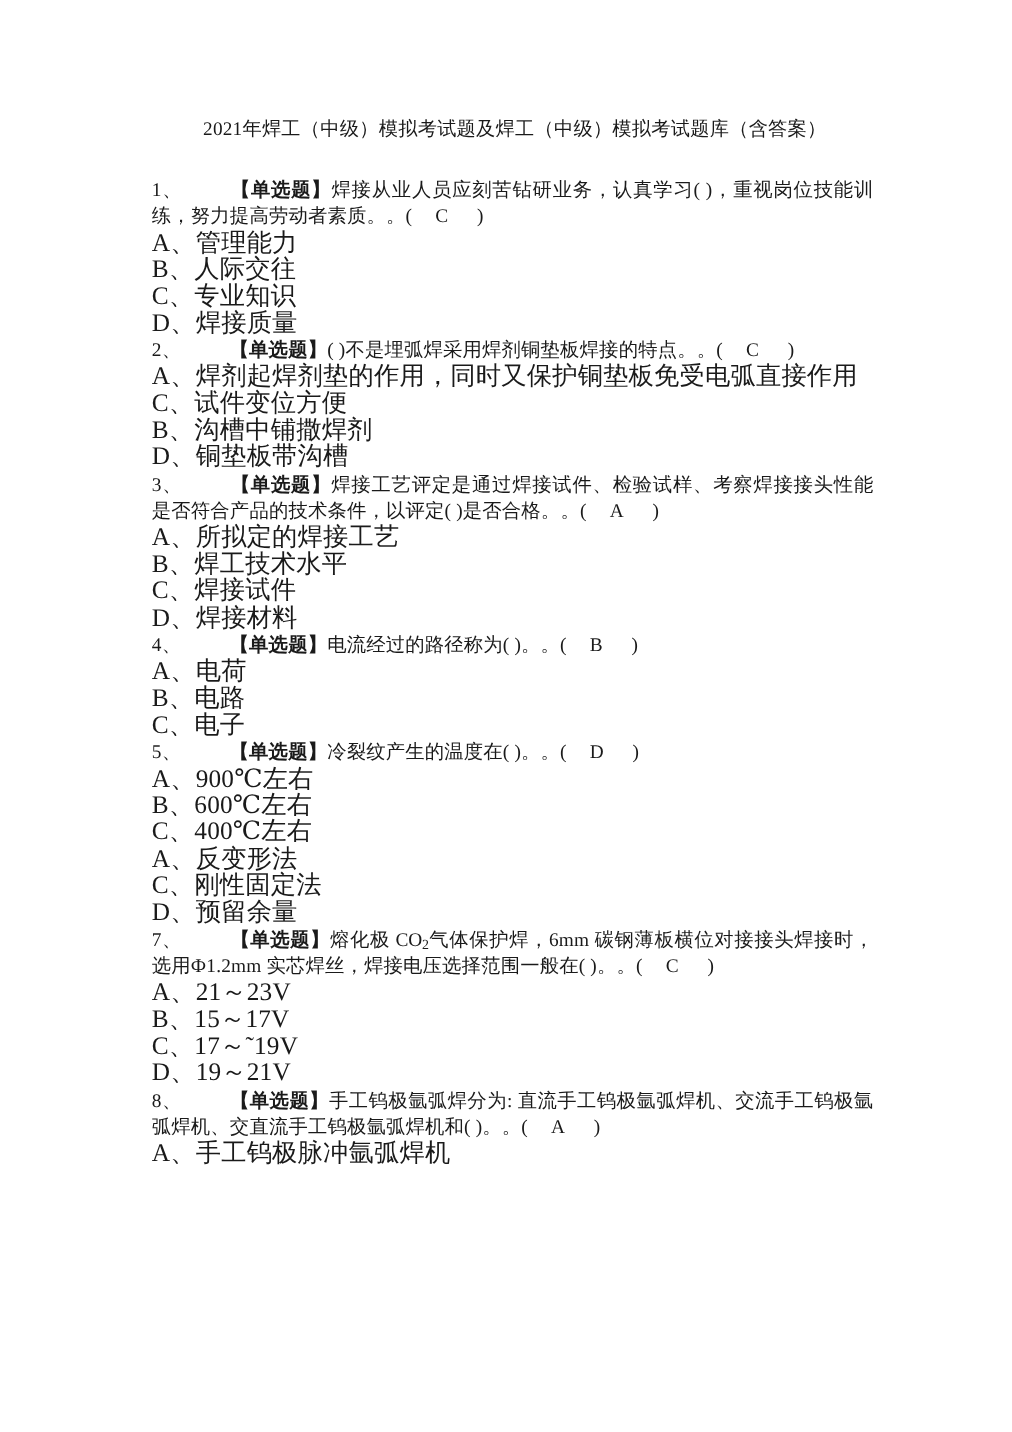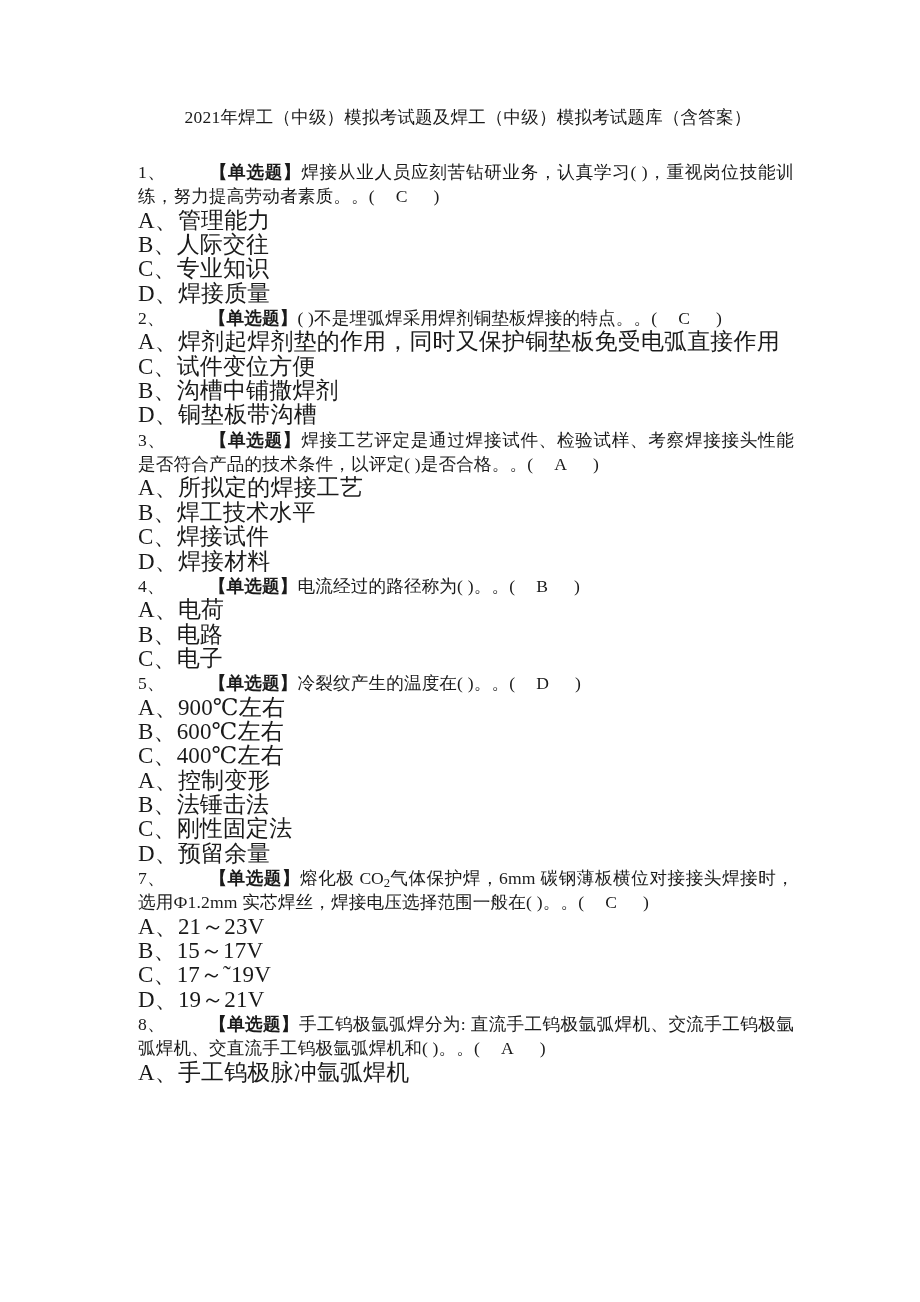--- a/index.html
+++ b/index.html
@@ -100,22 +100,21 @@
       <div class="opt"><span>C、</span><span>焊接试件</span></div>
       <div class="opt"><span>D、</span><span>焊接材料</span></div>
       <div class="qline"><span>4、</span><span class="stem-label">【单选题】</span><span>电流经过的路径称为( )。</span><span>。(<span class="ansgap"></span><span class="ansletter">B</span><span class="ansgap-r"></span>)</span></div>
       <div class="opt"><span>A、</span><span>电荷</span></div>
       <div class="opt"><span>B、</span><span>电路</span></div>
       <div class="opt"><span>C、</span><span>电子</span></div>
       <div class="qline"><span>5、</span><span class="stem-label">【单选题】</span><span>冷裂纹产生的温度在( )。</span><span>。(<span class="ansgap"></span><span class="ansletter">D</span><span class="ansgap-r"></span>)</span></div>
       <div class="opt"><span>A、</span><span>900℃左右</span></div>
       <div class="opt"><span>B、</span><span>600℃左右</span></div>
       <div class="opt"><span>C、</span><span>400℃左右</span></div>
-      <div class="opt"><span>A、</span><span>控制变形</span></div>
-      <div class="opt"><span>B、</span><span>法锤击法</span></div>
+      <div class="opt"><span>A、</span><span>反变形法</span></div>
       <div class="opt"><span>C、</span><span>刚性固定法</span></div>
       <div class="opt"><span>D、</span><span>预留余量</span></div>
       <div class="qline"><span>7、</span><span class="stem-label">【单选题】</span><span>熔化极 <span class="mono">CO<sub>2</sub></span>气体保护焊，6mm 碳钢薄板横位对接接头焊接时，选用Ф1.2mm 实芯焊丝，焊接电压选择范围一般在( )。</span><span>。(<span class="ansgap"></span><span class="ansletter">C</span><span class="ansgap-r"></span>)</span></div>
       <div class="opt"><span>A、</span><span>21～23V</span></div>
       <div class="opt"><span>B、</span><span>15～17V</span></div>
       <div class="opt"><span>C、</span><span>17～˜19V</span></div>
       <div class="opt"><span>D、</span><span>19～21V</span></div>
       <div class="qline"><span>8、</span><span class="stem-label">【单选题】</span><span>手工钨极氩弧焊分为: 直流手工钨极氩弧焊机、交流手工钨极氩弧焊机、交直流手工钨极氩弧焊机和( )。</span><span>。(<span class="ansgap"></span><span class="ansletter">A</span><span class="ansgap-r"></span>)</span></div>
       <div class="opt"><span>A、</span><span>手工钨极脉冲氩弧焊机</span></div>
     </div>

